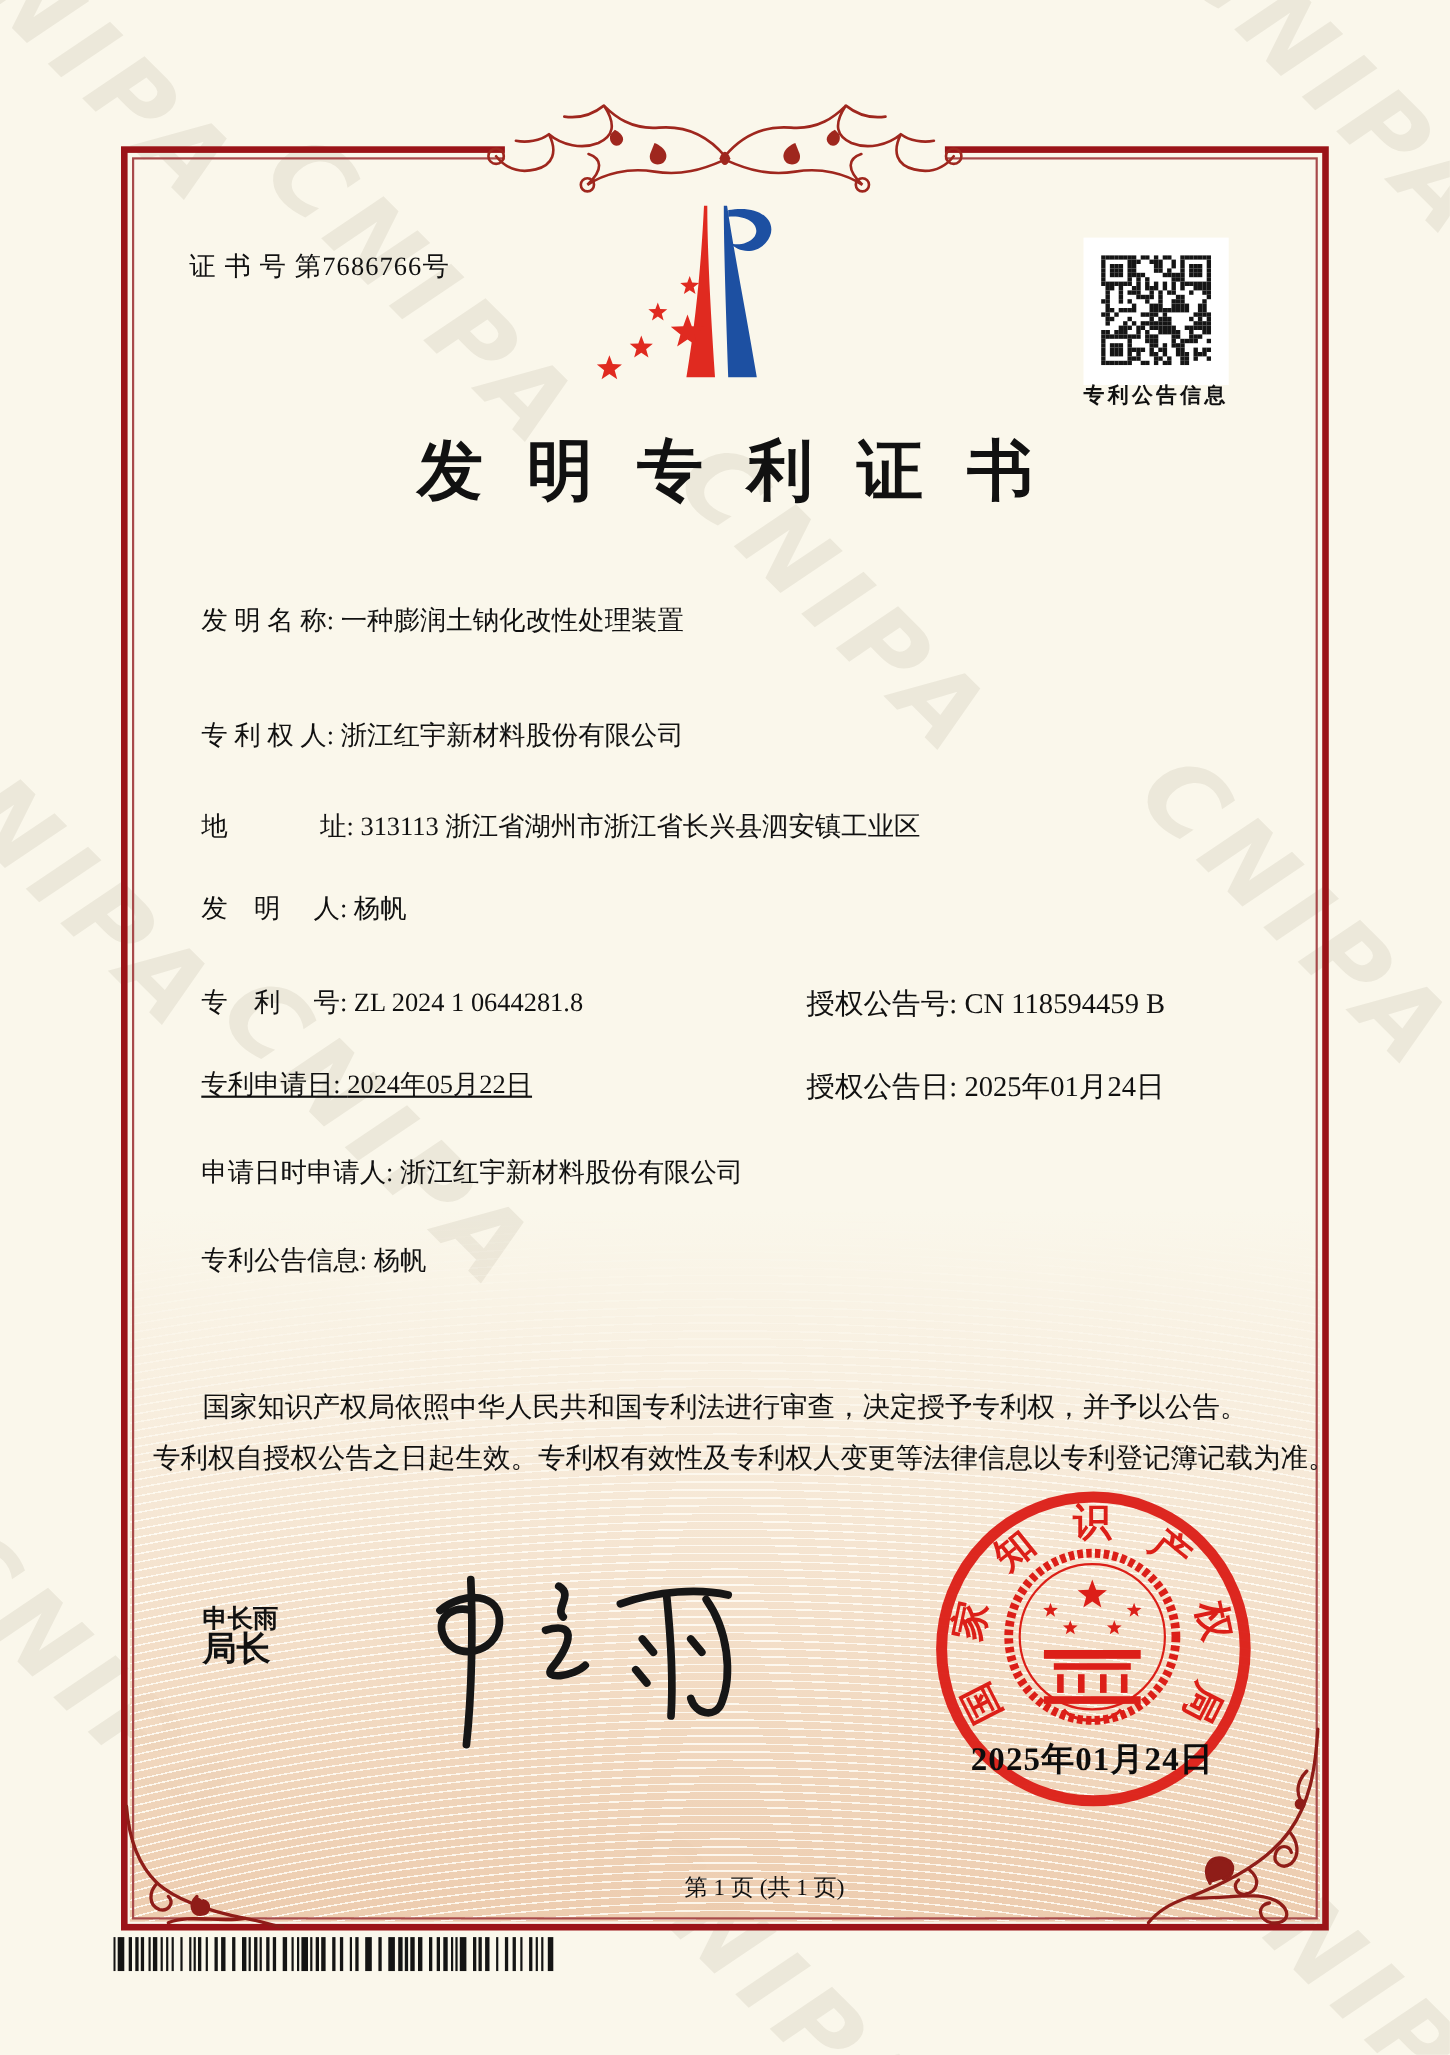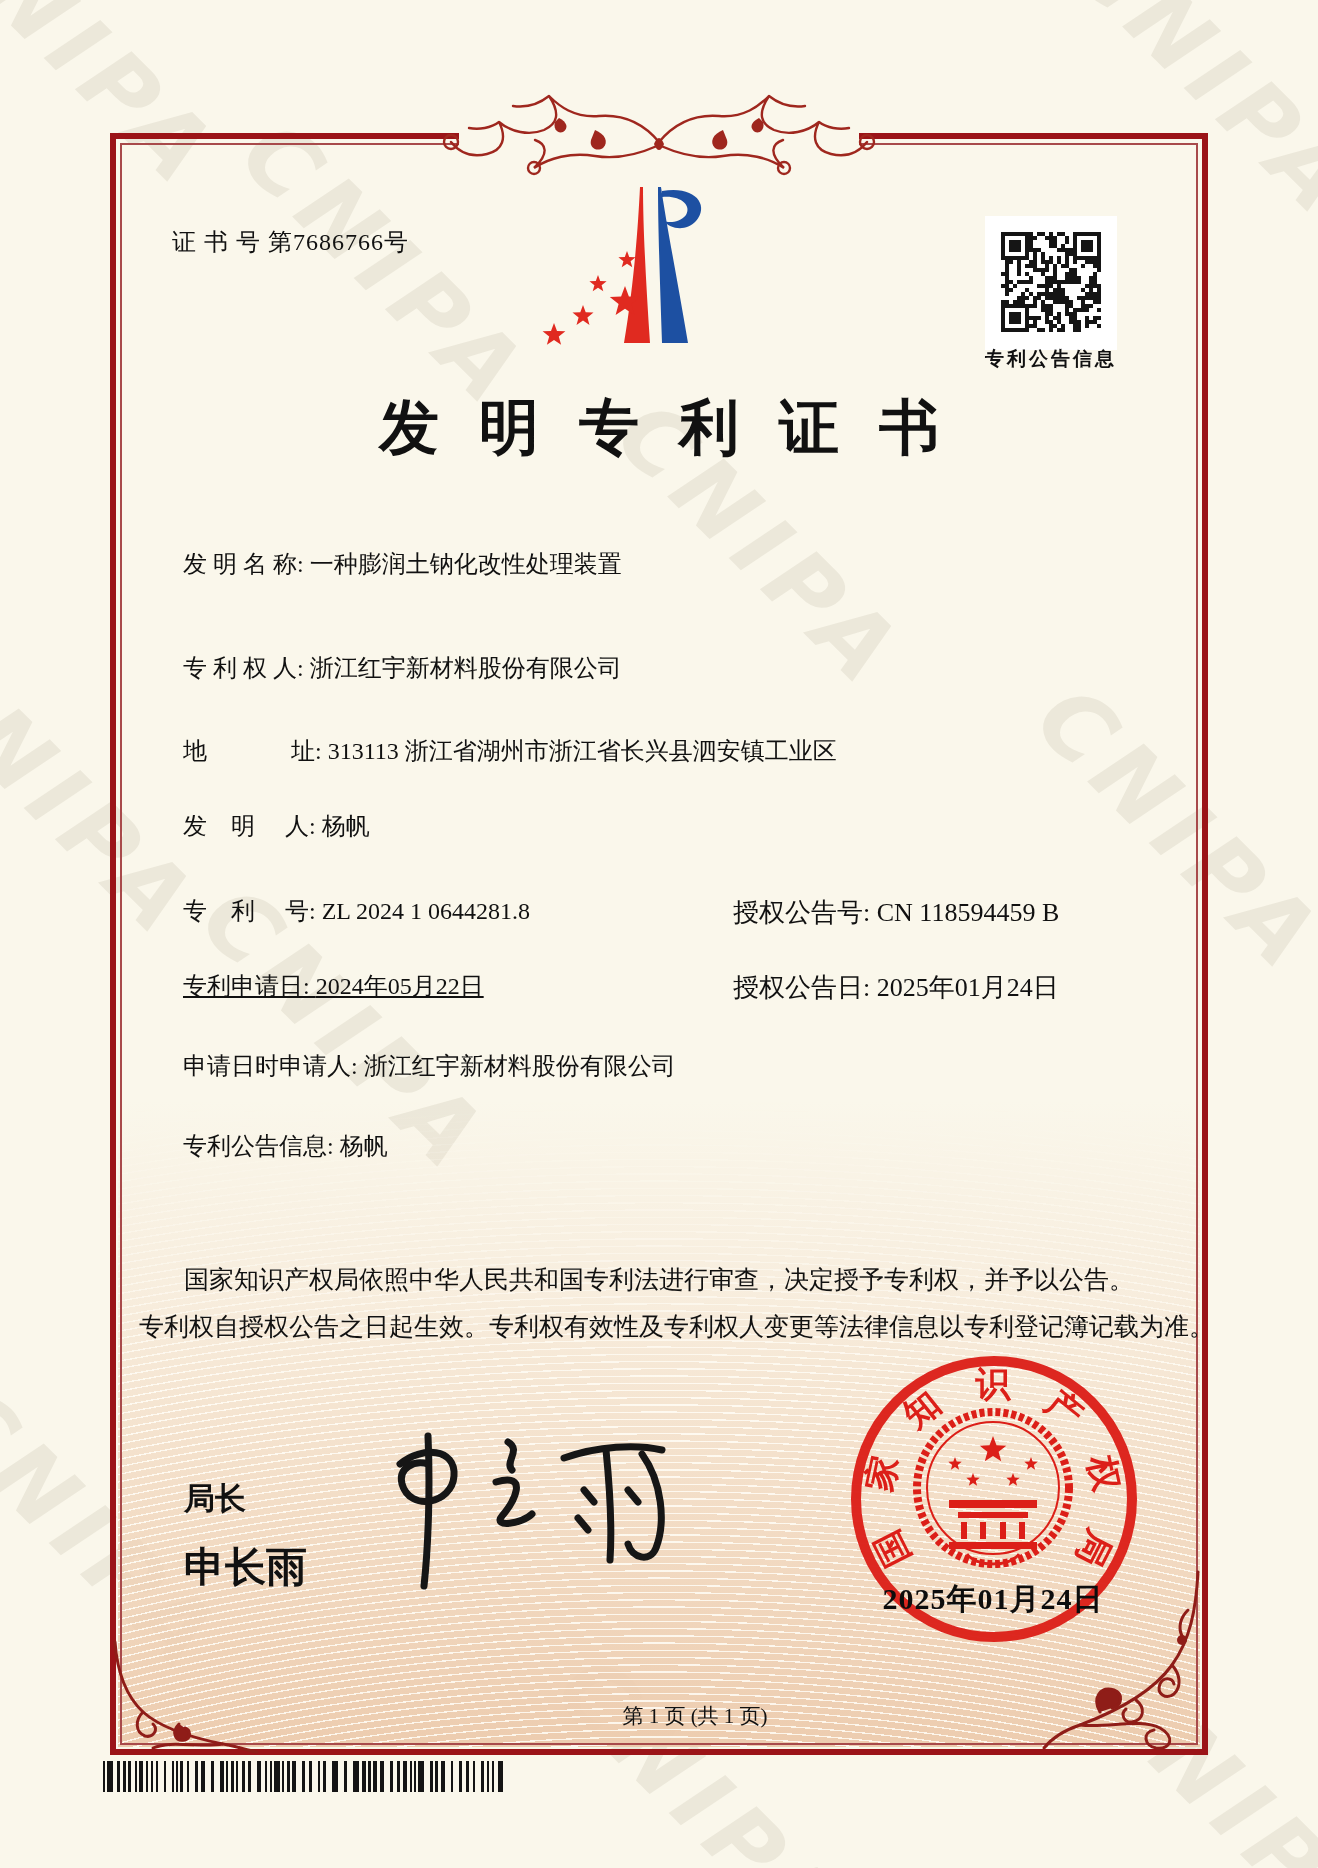--- a/index.html
+++ b/index.html
@@ -66,22 +66,22 @@
   .row .lab{white-space:pre;}
   .row2{position:absolute;left:733px;z-index:5;font-size:26px;white-space:pre;}
   
   .statement{
     position:absolute;left:139px;top:1256px;width:1040px;z-index:5;
     font-size:25px;line-height:47px;text-align:center;white-space:nowrap;
   }
   
   .dir-label{position:absolute;left:184px;top:1478px;z-index:6;
     font-family:"Liberation Sans","DejaVu Sans",sans-serif;font-size:31px;font-weight:600;}
-  .dir-name{position:absolute;left:184px;top:1540px;z-index:6;
-    font-family:"Liberation Sans","DejaVu Sans",sans-serif;font-size:41px;font-weight:600;}
+  .dir-name{position:absolute;left:184px;top:1456px;z-index:6;
+    font-family:"Liberation Sans","DejaVu Sans",sans-serif;font-size:23px;font-weight:600;}
   
   .seal{
     position:absolute;left:851px;top:1356px;width:266px;height:266px;z-index:6;
     border:10px solid #dc1f18;border-radius:50%;opacity:0.96;
   }
   .seal-char{
     position:absolute;left:50%;top:50%;
     font-size:35px;font-weight:700;color:#dc1f18;z-index:7;
     font-family:"Liberation Serif","DejaVu Serif",serif;
   }

